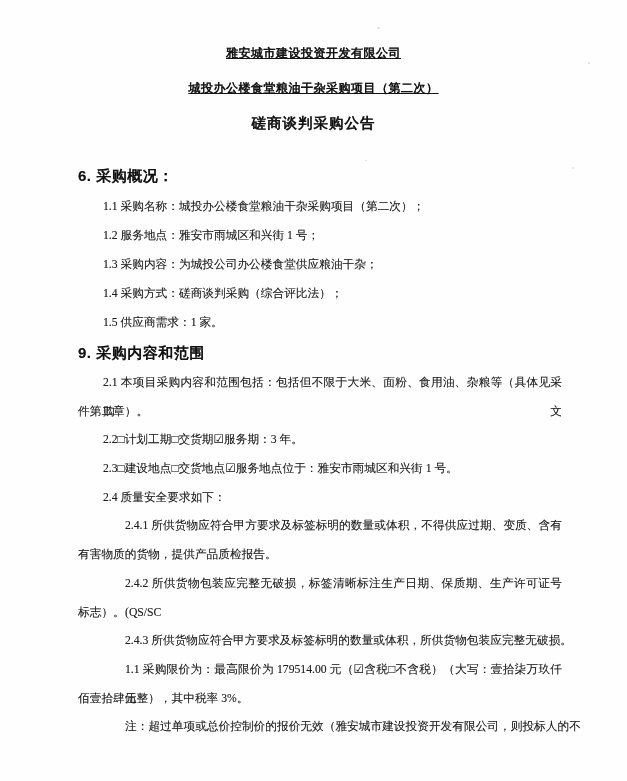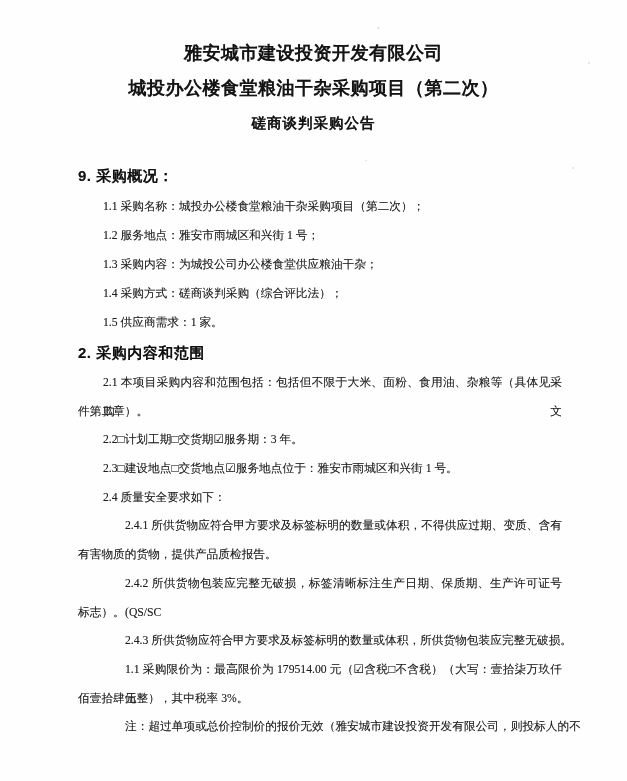--- a/index.html
+++ b/index.html
@@ -14,21 +14,21 @@
   .titles {
     position: absolute;
     top: 36px;
     left: 0;
     width: 627px;
     text-align: center;
     font-weight: bold;
     color: #141414;
     text-shadow: 0 0 0.5px rgba(20,20,20,0.45);
   }
-  .title-main { font-size: 18px; line-height: 35px; letter-spacing: 0.5px; }
+  .title-main { font-size: 12px; line-height: 35px; letter-spacing: 0.5px; text-decoration: underline; }
   .title-sub  { font-size: 14.5px; line-height: 35px; letter-spacing: 1px; }
   .content {
     position: absolute;
     left: 78px;
     top: 160px;
     width: 484px;
     color: #1f1f1f;
     font-size: 11.7px;
     text-shadow: 0 0 0.5px rgba(25,25,25,0.4);
   }
@@ -54,27 +54,27 @@
 
 <div class="page">
 
   <div class="titles">
     <div class="title-main">雅安城市建设投资开发有限公司</div>
     <div class="title-main">城投办公楼食堂粮油干杂采购项目（第二次）</div>
     <div class="title-sub">磋商谈判采购公告</div>
   </div>
 
   <div class="content">
-    <div class="h">9. 采购概况：</div>
+    <div class="h">6. 采购概况：</div>
     <div class="ln g1 i1">1.1 采购名称：城投办公楼食堂粮油干杂采购项目（第二次）；</div>
     <div class="ln g1 i1">1.2 服务地点：雅安市雨城区和兴街 1 号；</div>
     <div class="ln g1 i1">1.3 采购内容：为城投公司办公楼食堂供应粮油干杂；</div>
     <div class="ln g1 i1">1.4 采购方式：磋商谈判采购（综合评比法）；</div>
     <div class="ln g1 i1">1.5 供应商需求：1 家。</div>
-    <div class="h">2. 采购内容和范围</div>
+    <div class="h">9. 采购内容和范围</div>
     <div class="ln i1 just">2.1 本项目采购内容和范围包括：包括但不限于大米、面粉、食用油、杂粮等（具体见采购文</div>
     <div class="ln">件第二章）。</div>
     <div class="ln i1">2.2□计划工期□交货期☑服务期：3 年。</div>
     <div class="ln i1">2.3□建设地点□交货地点☑服务地点位于：雅安市雨城区和兴街 1 号。</div>
     <div class="ln i1">2.4 质量安全要求如下：</div>
     <div class="ln i2 just">2.4.1 所供货物应符合甲方要求及标签标明的数量或体积，不得供应过期、变质、含有</div>
     <div class="ln">有害物质的货物，提供产品质检报告。</div>
     <div class="ln i2 just">2.4.2 所供货物包装应完整无破损，标签清晰标注生产日期、保质期、生产许可证号(QS/SC</div>
     <div class="ln">标志）。</div>
     <div class="ln i2">2.4.3 所供货物应符合甲方要求及标签标明的数量或体积，所供货物包装应完整无破损。</div>

